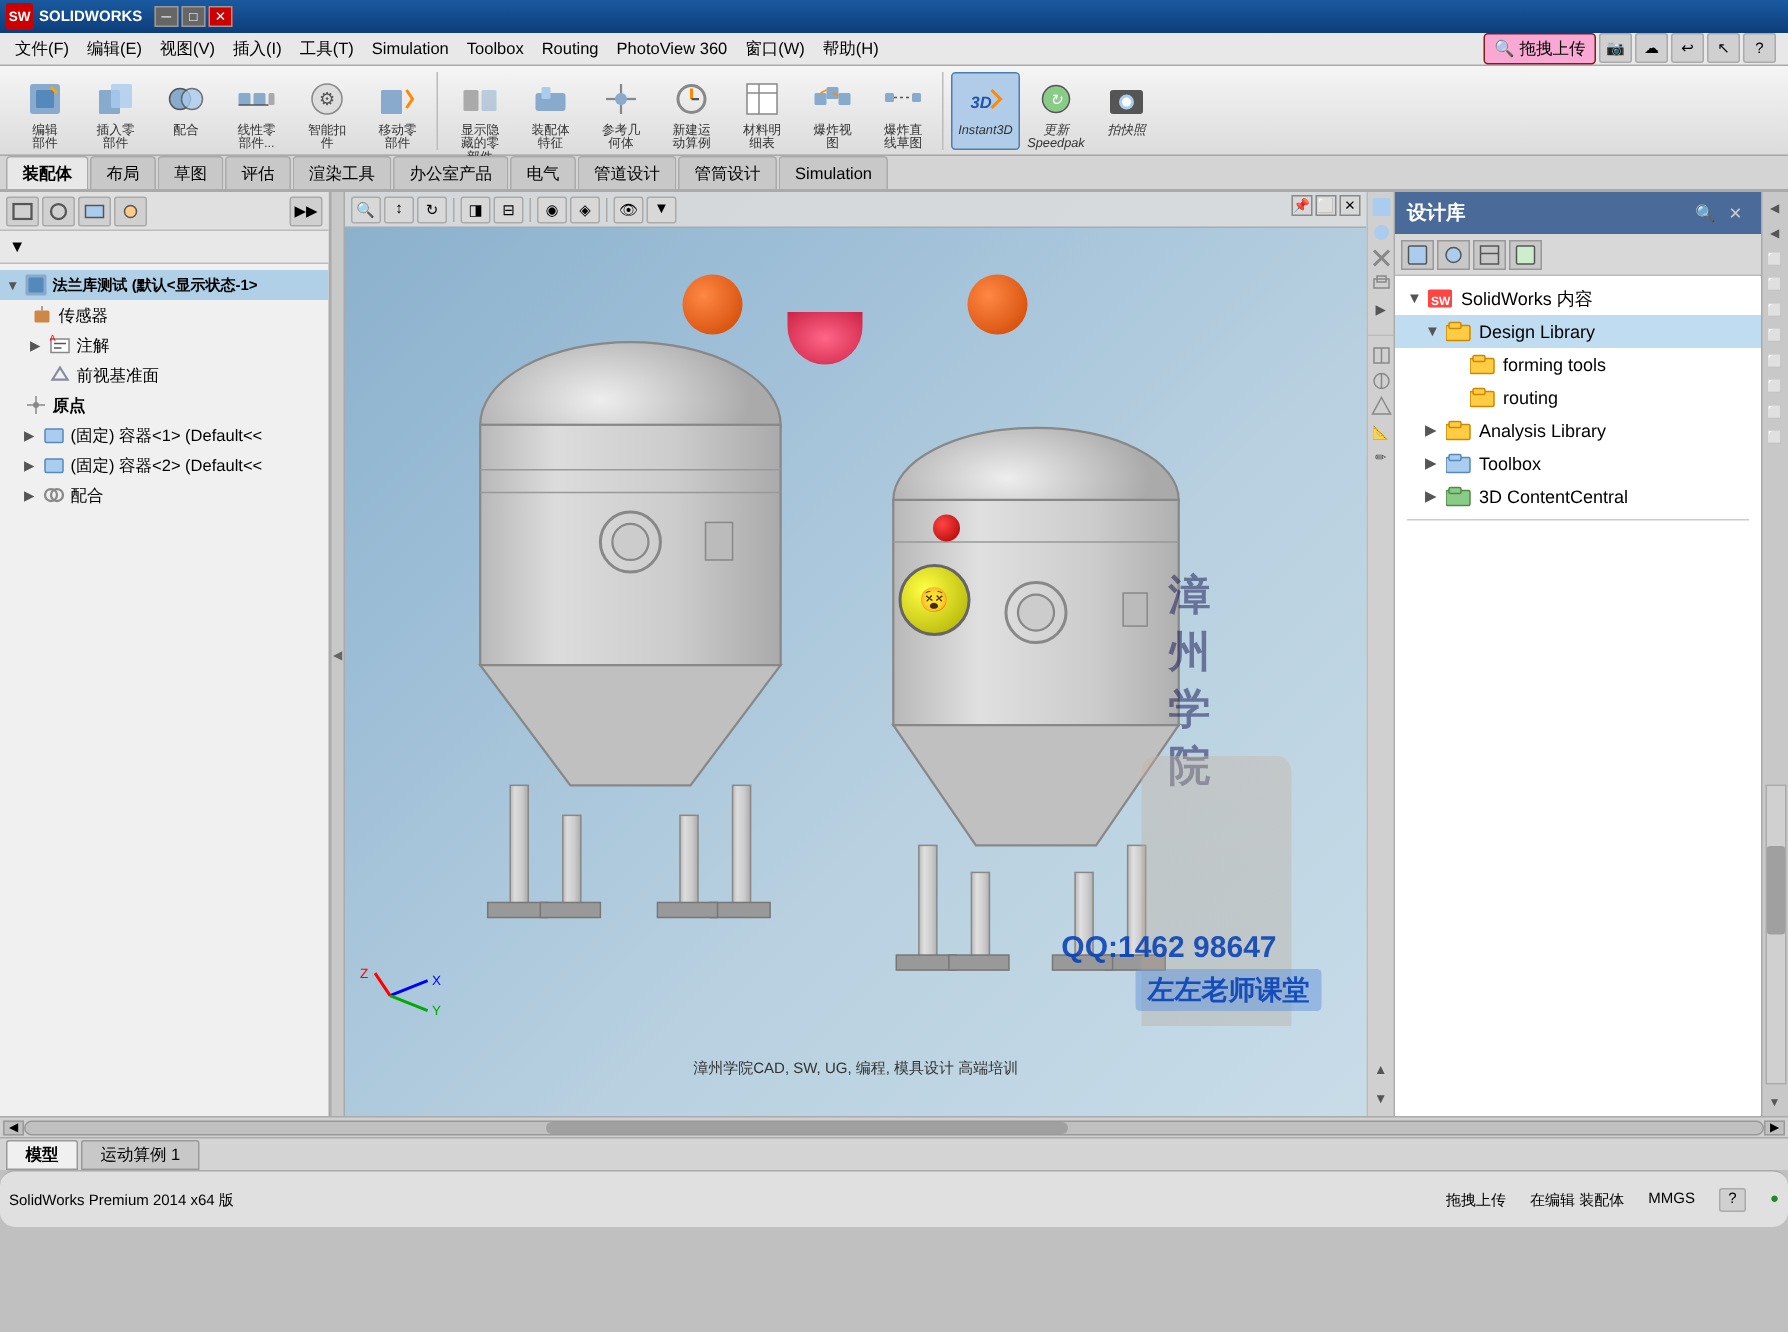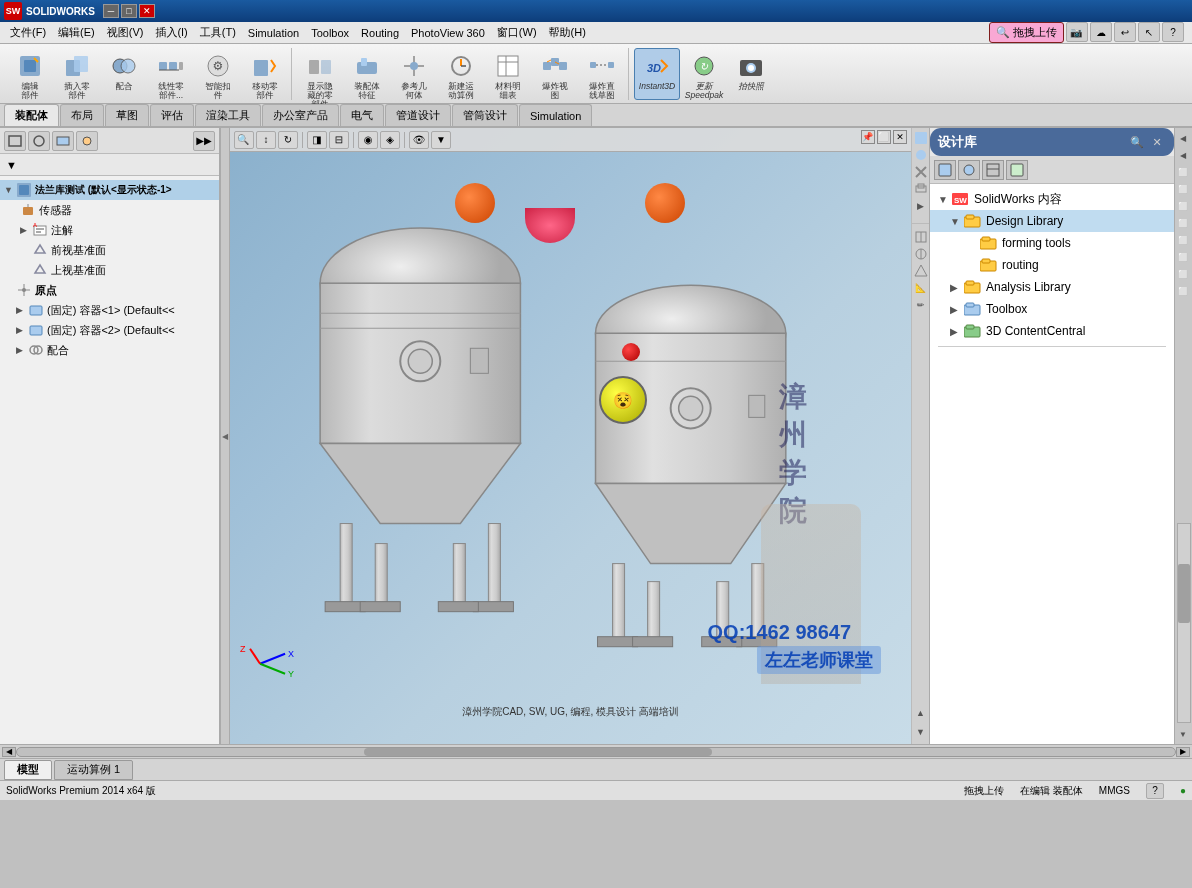--- a/index.html
+++ b/index.html
@@ -216,21 +216,20 @@
       flex-direction: column;
     }
     #right-header {
       height: 28px;
       background: linear-gradient(to bottom, #5577aa, #3355880);
       background: #4a6a9a;
       display: flex;
       align-items: center;
       padding: 0 8px;
       justify-content: space-between;
-      border-radius: 11px;
     }
     #right-header .panel-title {
       color: white;
       font-size: 13px;
       font-weight: bold;
     }
     #right-toolbar-icons {
       display: flex;
       gap: 2px;
     }
@@ -298,28 +297,29 @@
       background: #c8c8c8;
       border-left: 1px solid #aaa;
       display: flex;
       flex-direction: column;
       padding: 2px 0;
       gap: 1px;
     }
 
     
     #statusbar {
-      height: 20px;
+      height: 38px;
       background: #e0e0e0;
       border-top: 1px solid #aaa;
       display: flex;
       align-items: center;
       padding: 0 6px;
       font-size: 10px;
       gap: 16px;
+      border-radius: 10px;
     }
     .status-item { white-space: nowrap; }
 
     
     #bottom-tabs {
       height: 22px;
       background: #d4d4d4;
       display: flex;
       align-items: center;
       border-top: 1px solid #aaa;
@@ -690,29 +690,20 @@
       <div class="tree-item" style="padding-left:20px;">
         <span class="tree-expand"> </span>
         <span class="tree-icon">
           <svg width="14" height="14">
               <path d="M2 10 L7 2 L12 10 Z" fill="none" stroke="#888aa0" stroke-width="1.5"></path>
             </svg>
         </span>
         <span class="tree-label">前视基准面</span>
       </div>
 
-      <div class="tree-item" style="padding-left:20px;">
-        <span class="tree-expand"> </span>
-        <span class="tree-icon">
-          <svg width="14" height="14">
-              <path d="M2 10 L7 2 L12 10 Z" fill="none" stroke="#888aa0" stroke-width="1.5"></path>
-            </svg>
-        </span>
-        <span class="tree-label">上视基准面</span>
-      </div>
 
 
       <div class="tree-item" style="font-weight:bold;">
         <span class="tree-expand"> </span>
         <span class="tree-icon">
           <svg width="14" height="14">
               <line x1="7" y1="1" x2="7" y2="13" stroke="#888" stroke-width="1"></line>
               <line x1="1" y1="7" x2="13" y2="7" stroke="#888" stroke-width="1"></line>
               <circle cx="7" cy="7" r="2" fill="#888"></circle>
             </svg>

